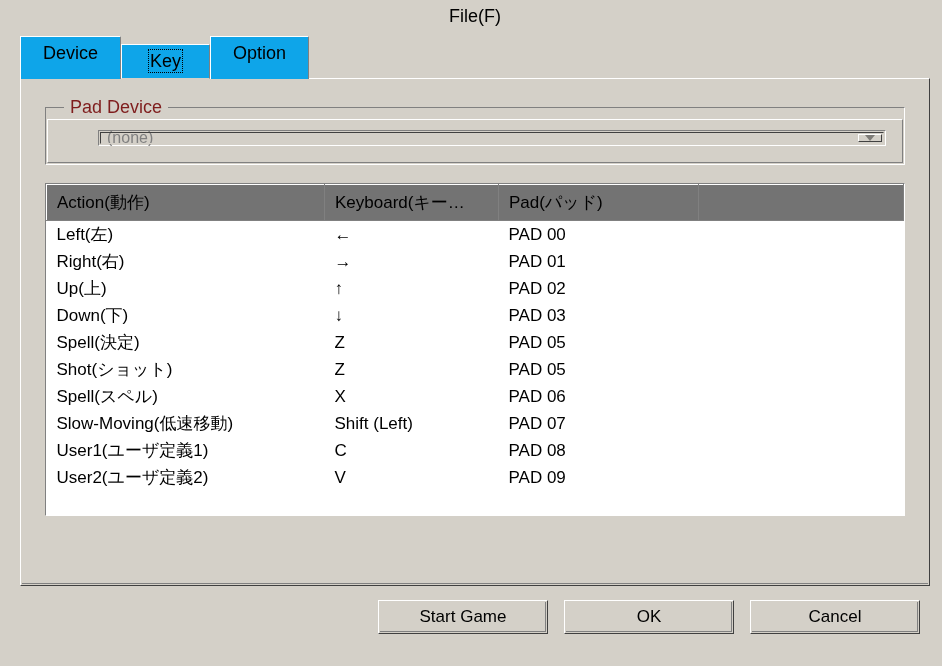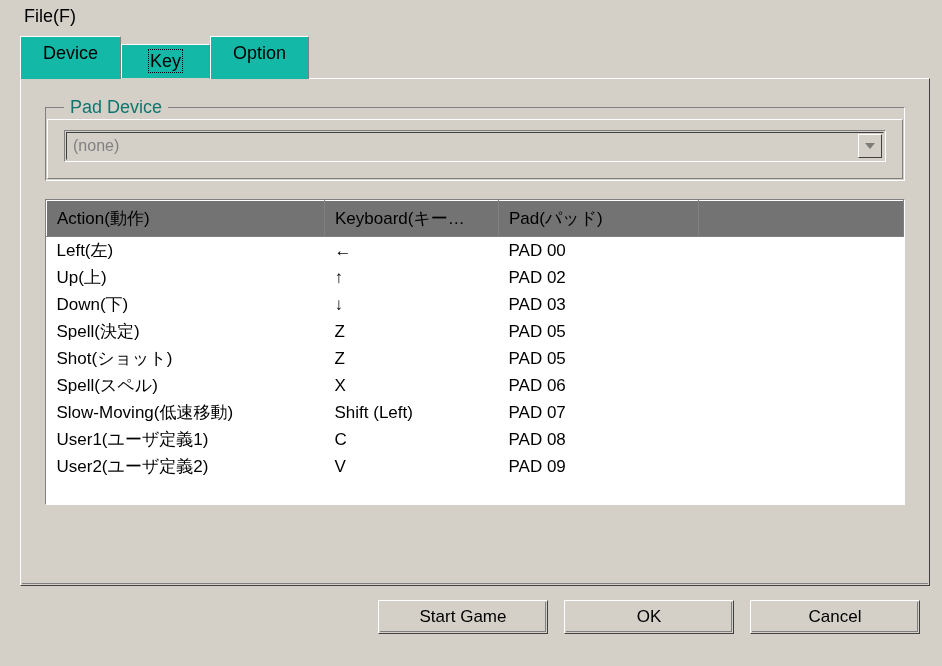--- a/index.html
+++ b/index.html
@@ -10,38 +10,39 @@
     height: 666px;
     background: #d4d0c8;
     font-family: "MS UI Gothic", "Tahoma", sans-serif;
     font-size: 16px;
     color: #000;
     overflow: hidden;
   }
   .menu-bar {
     padding: 4px 12px 2px 20px;
     font-size: 18px;
+    text-align: center;
   }
   .menu-item {
     display: inline-block;
     padding: 2px 4px;
     cursor: default;
   }
   .tab-container {
     position: relative;
     margin: 4px 12px 0 20px;
   }
   .tab-strip {
     display: flex;
     position: relative;
     z-index: 2;
   }
   .tab {
     padding: 6px 22px 6px 22px;
-    background: #14b8a6;
+    background: #0ea5e9;
     border-top: 1px solid #fff;
     border-left: 1px solid #fff;
     border-right: 1px solid #808080;
     margin-right: 0px;
     font-size: 18px;
     cursor: default;
     position: relative;
     bottom: -1px;
   }
   .tab.active {
@@ -88,35 +89,36 @@
     position: absolute;
     inset: 1px;
     border: 1px solid #fff;
     border-right-color: #808080;
     border-bottom-color: #808080;
     pointer-events:none;
   }
   fieldset.pad legend {
     padding: 0 6px;
     font-size: 18px;
-    color: #0f766e;
+    color: #7f1d1d;
     background: #d4d0c8;
   }
   .dropdown {
     display: flex;
     align-items: center;
-    height: 32px;
+    height: 16px;
     background: #d4d0c8;
     border-top: 1px solid #808080;
     border-left: 1px solid #808080;
     border-right: 1px solid #fff;
     border-bottom: 1px solid #fff;
     padding: 0 0 0 8px;
     position: relative;
     color: #808080;
+    margin-left: 34px;
   }
   .dropdown-inner {
     position: absolute;
     inset: 1px;
     border-top: 1px solid #404040;
     border-left: 1px solid #404040;
     border-right: 1px solid #d4d0c8;
     border-bottom: 1px solid #d4d0c8;
     pointer-events:none;
   }
@@ -249,20 +251,26 @@
           </tr>
         </thead>
         <tbody id="rows">
             <tr>
               <td>Left(左)</td>
               <td>←</td>
               <td>PAD 00</td>
               <td>&nbsp;</td>
             </tr>
             <tr>
+              <td>Right(右)</td>
+              <td>→</td>
+              <td>PAD 01</td>
+              <td>&nbsp;</td>
+            </tr>
+            <tr>
               <td>Up(上)</td>
               <td>↑</td>
               <td>PAD 02</td>
               <td>&nbsp;</td>
             </tr>
             <tr>
               <td>Down(下)</td>
               <td>↓</td>
               <td>PAD 03</td>
               <td>&nbsp;</td>

